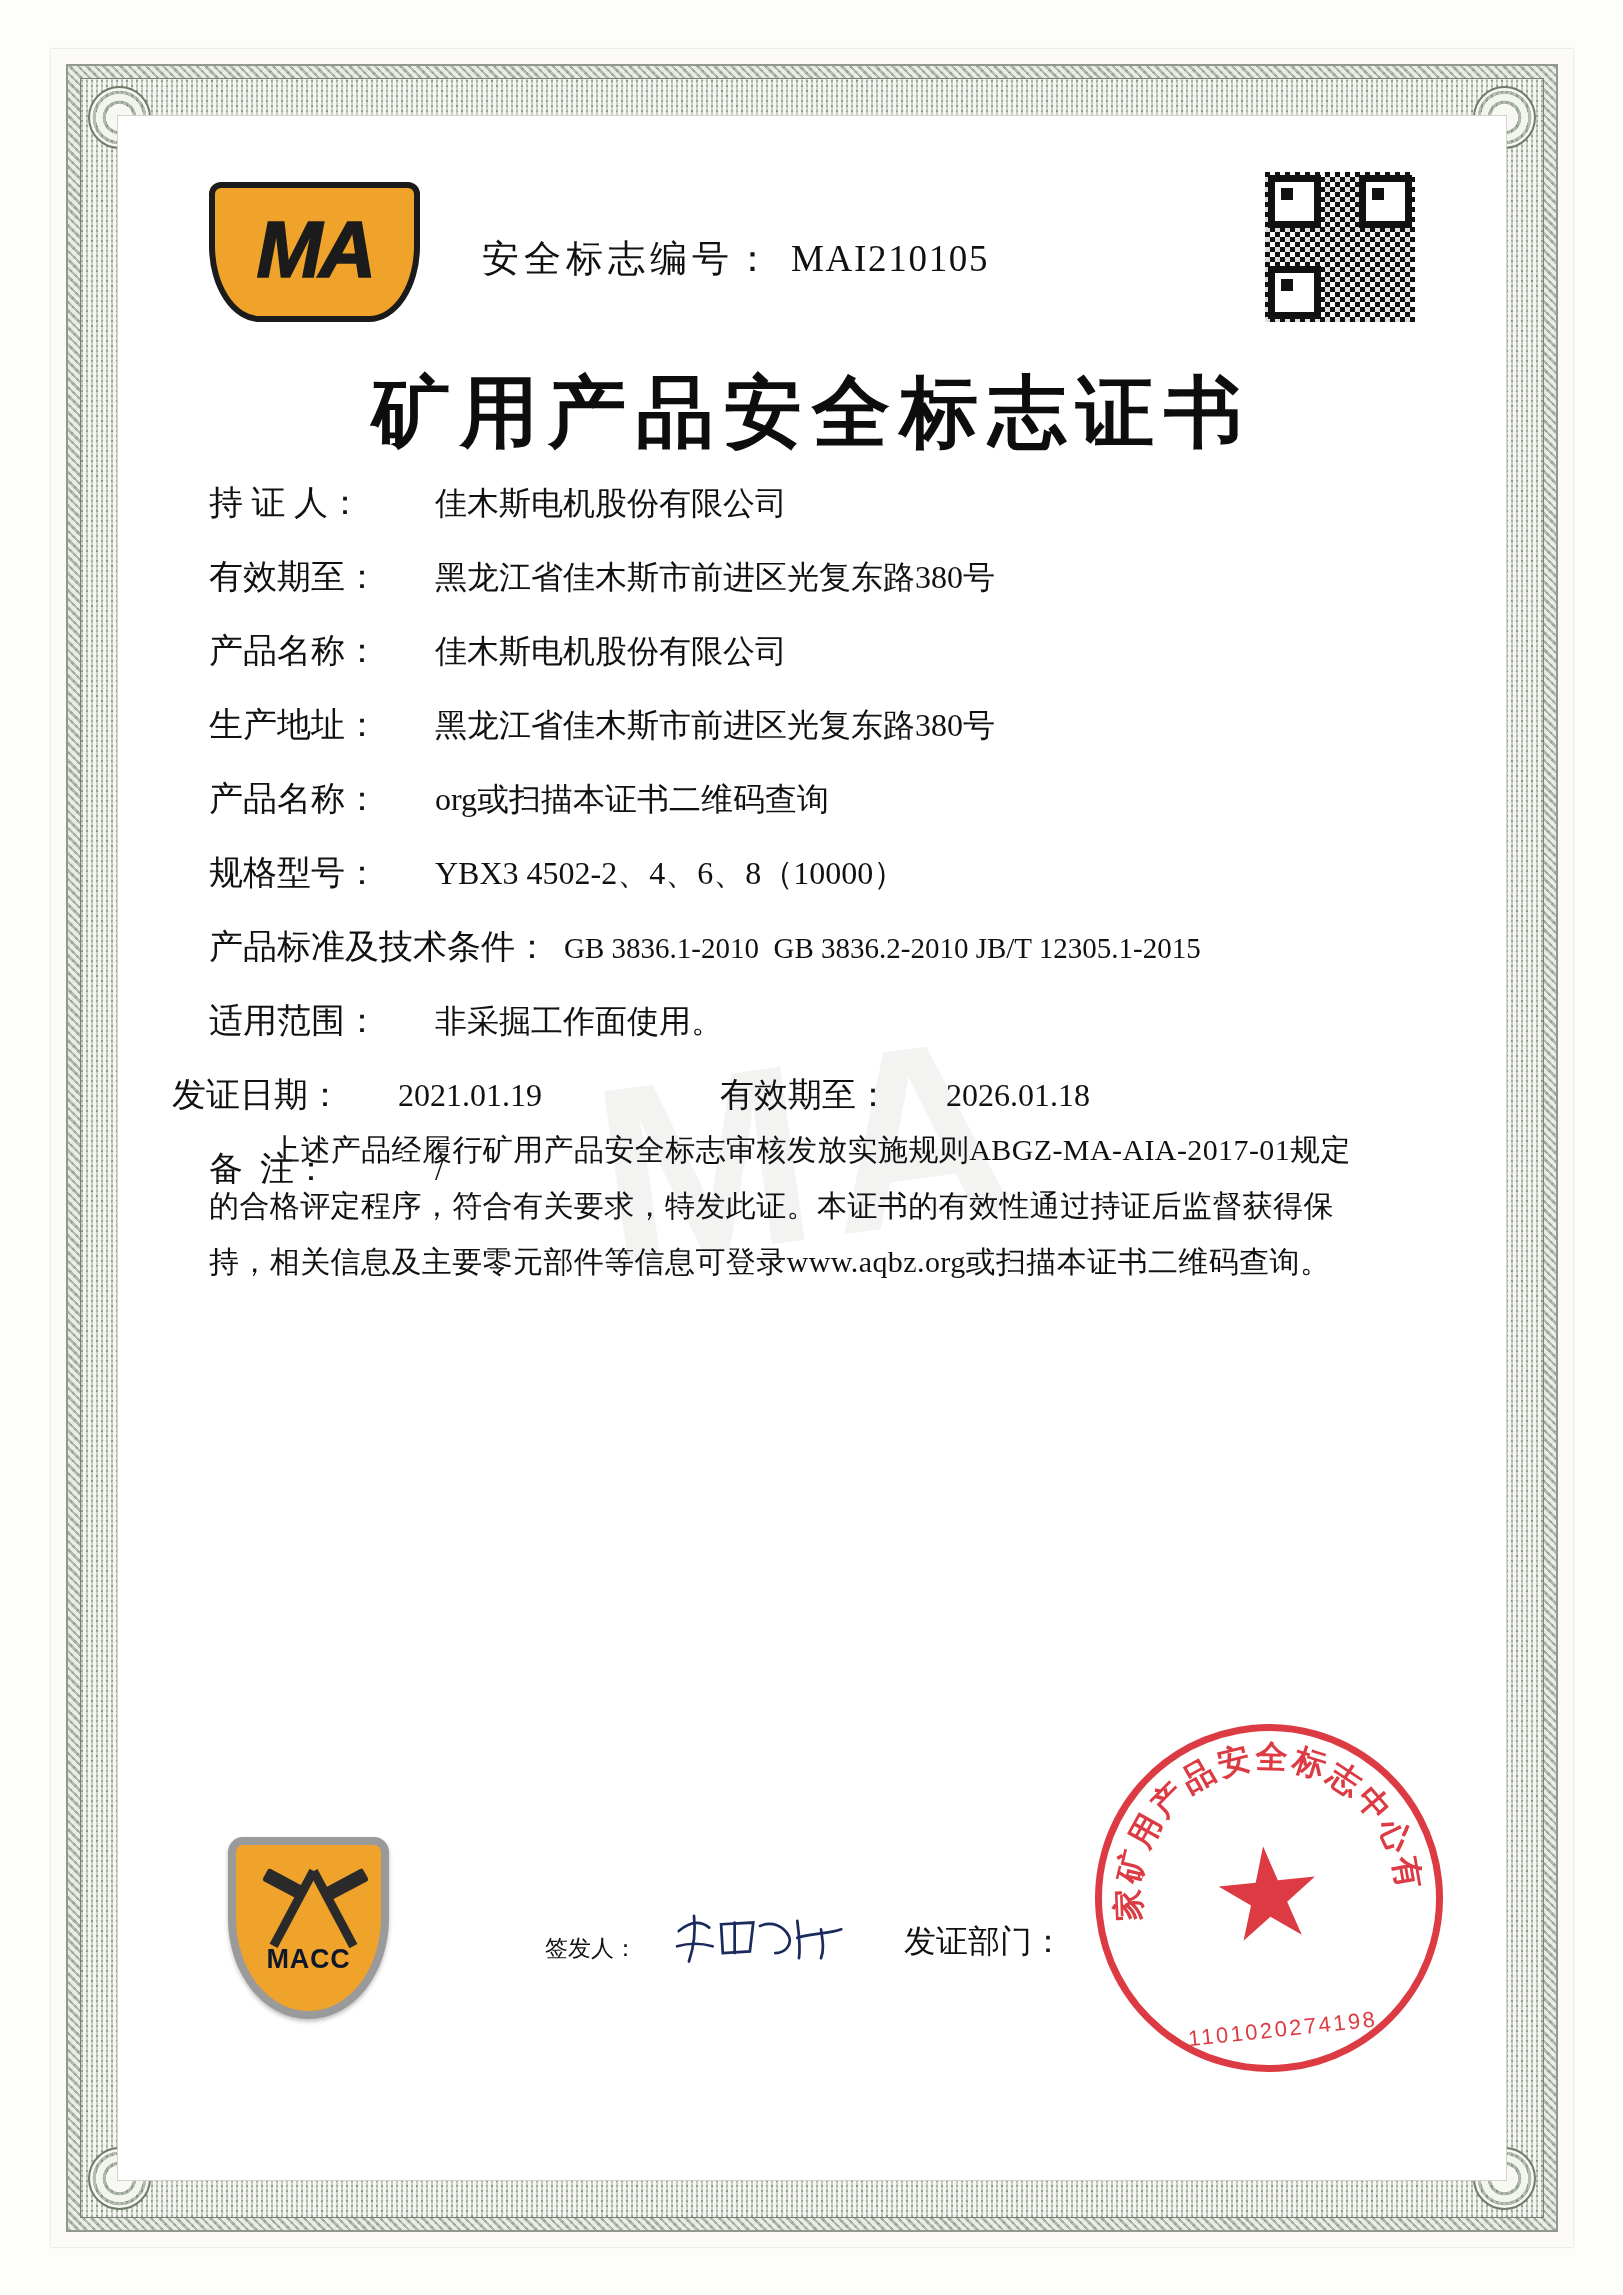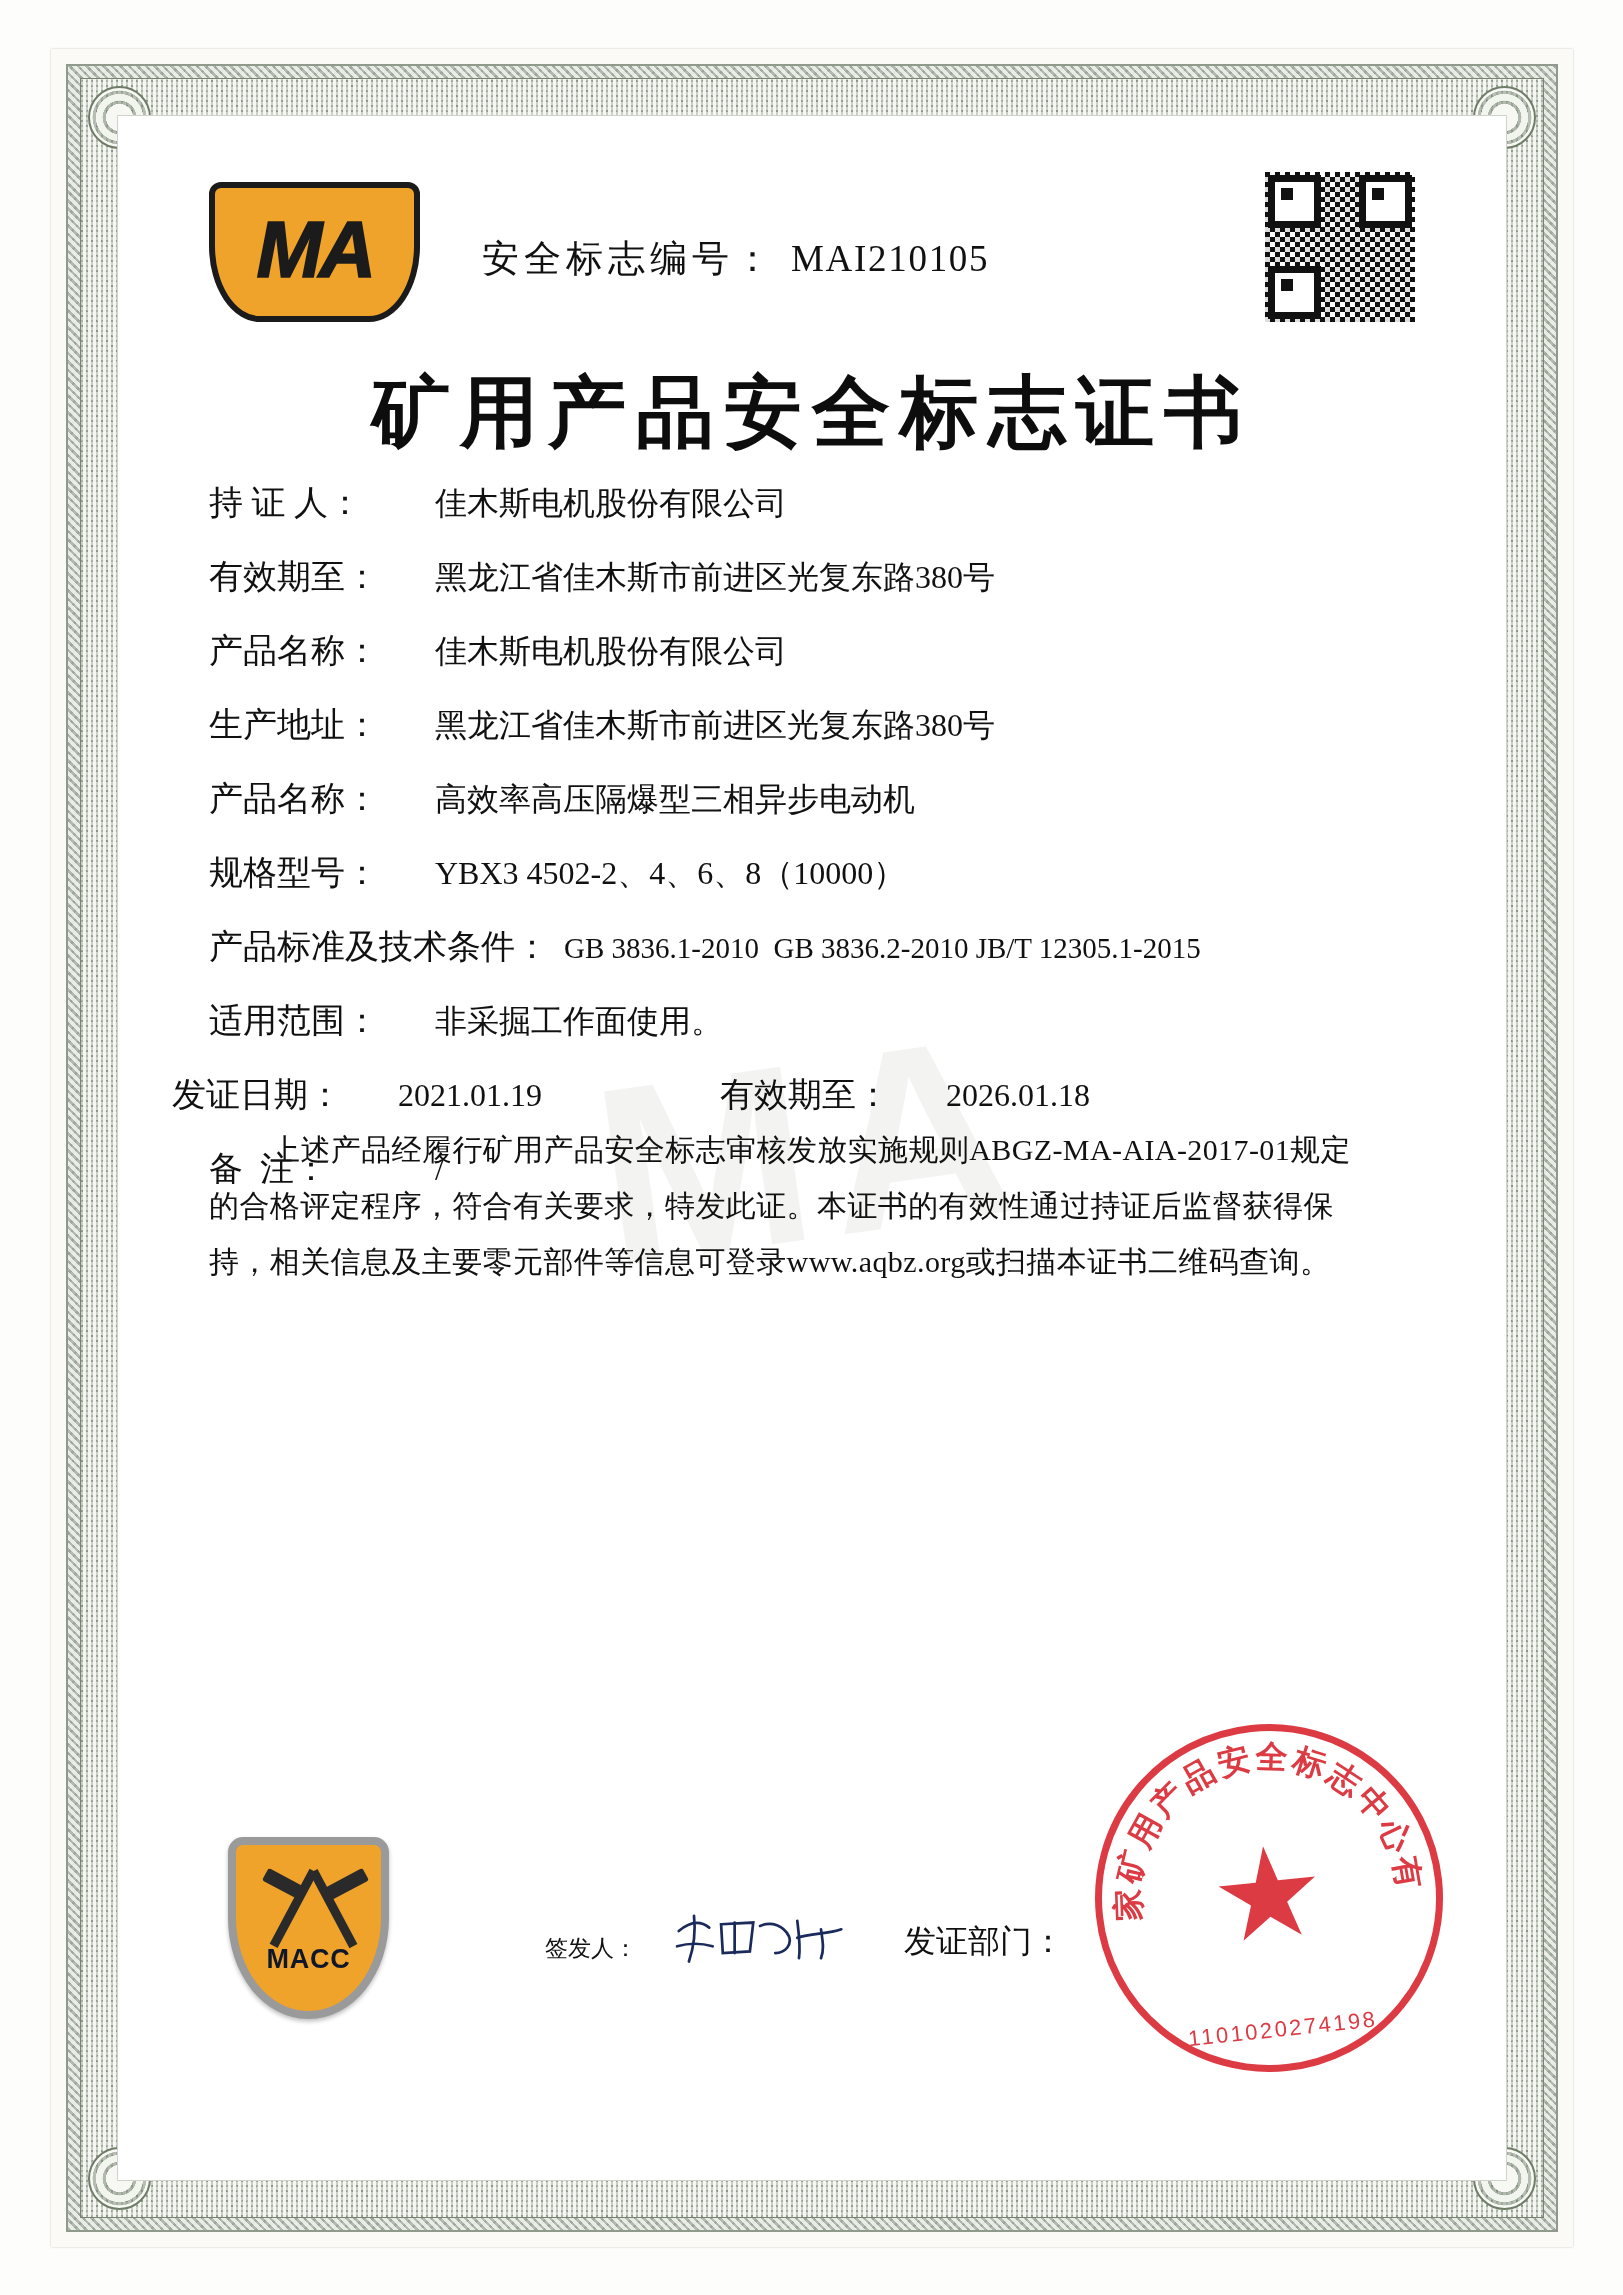--- a/index.html
+++ b/index.html
@@ -408,21 +408,21 @@
           <span class="f-value">佳木斯电机股份有限公司</span>
         </div>
 
         <div class="field-row">
           <span class="f-label">生产地址：</span>
           <span class="f-value">黑龙江省佳木斯市前进区光复东路380号</span>
         </div>
 
         <div class="field-row">
           <span class="f-label">产品名称：</span>
-          <span class="f-value">高效率高压隔爆型三相异步电动机</span>
+          <span class="f-value">org或扫描本证书二维码查询</span>
         </div>
 
         <div class="field-row">
           <span class="f-label">规格型号：</span>
           <span class="f-value">YBX3 4502-2、4、6、8（10000）</span>
         </div>
 
         <div class="field-row">
           <span class="f-label wide">产品标准及技术条件：</span>
           <span class="f-value small">GB 3836.1-2010  GB 3836.2-2010 JB/T 12305.1-2015</span>

